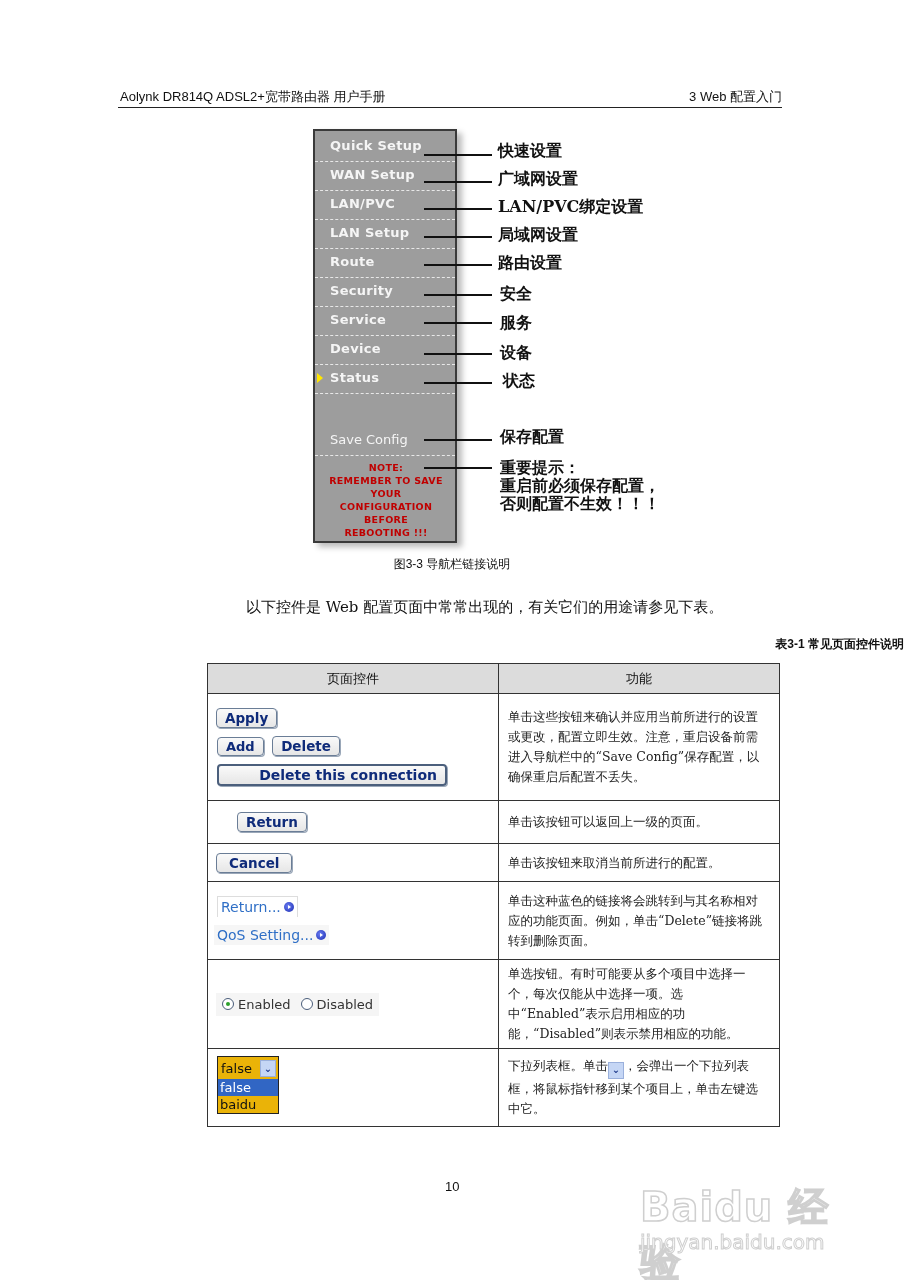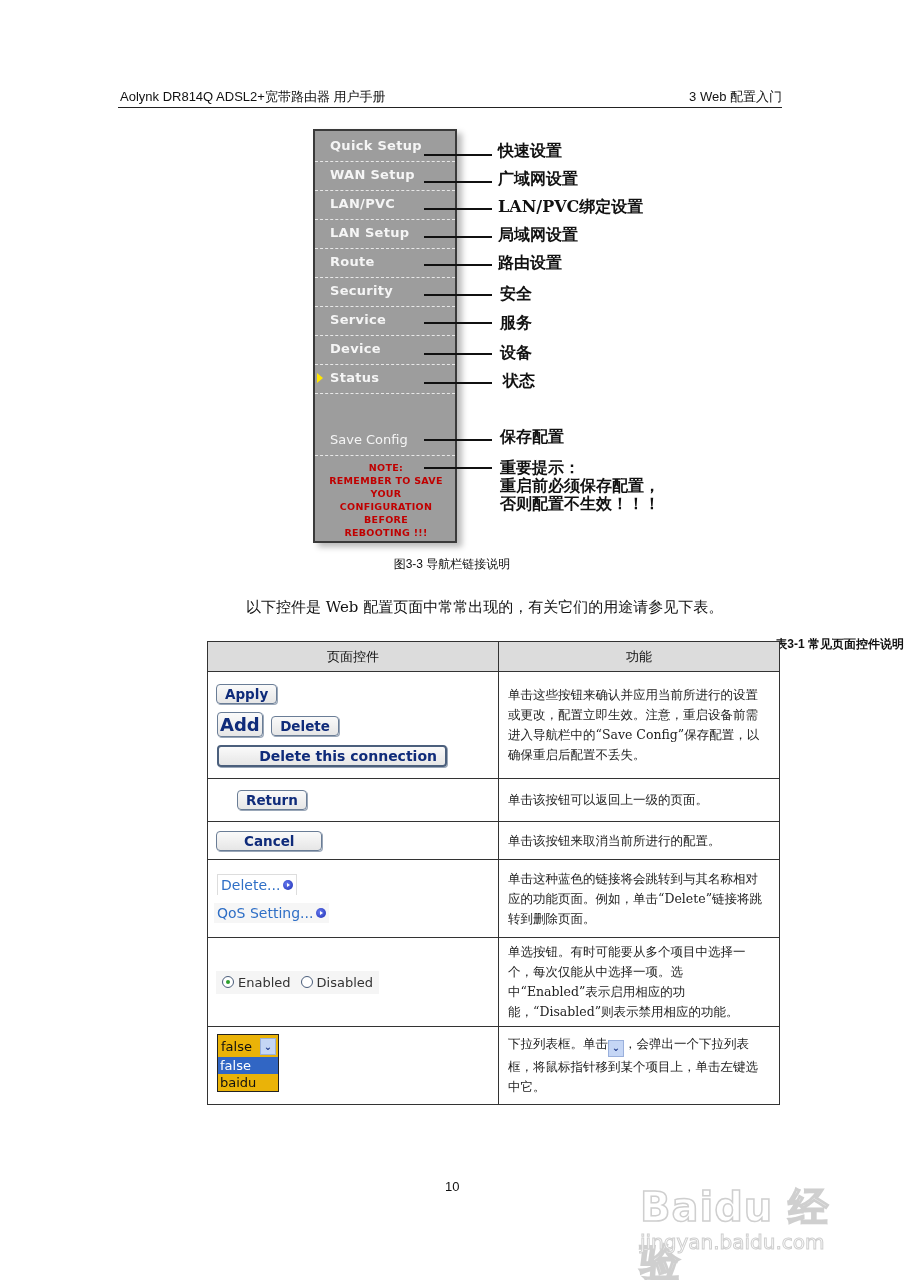--- a/index.html
+++ b/index.html
@@ -19,21 +19,21 @@
   .savecfg span { position: absolute; left: 15px; top: 5px; color: #f5f5f5; font-family: "DejaVu Sans", sans-serif; font-weight: normal; font-size: 13px; }
   .note { position: absolute; left: 3px; top: 330px; width: 136px; color: #c00000; font-family: "DejaVu Sans", sans-serif; font-size: 9.5px; line-height: 13px; font-weight: bold; letter-spacing: 0.3px; }
   .leader { position: absolute; height: 2px; background: #111; }
   .navlabel { position: absolute; font-family: "DejaVu Serif", serif; font-weight: bold; font-size: 16px; color: #111; }
   .notelabel { position: absolute; left: 500px; top: 459px; font-family: "DejaVu Serif", serif; font-weight: bold; font-size: 16px; line-height: 18px; color: #111; }
 
   .figcap { position: absolute; left: 0; width: 904px; top: 556px; text-align: center; font-size: 12px; }
   .intro { position: absolute; left: 207px; top: 598px; font-family: "DejaVu Serif", serif; font-size: 15px; margin-left: 39px; }
   .tablecap { position: absolute; left: 0; width: 904px; top: 636px; text-align: right; font-size: 12px; font-weight: bold; }
 
-  table.ctl { position: absolute; left: 207px; top: 641px; width: 573px; border-collapse: collapse; }
+  table.ctl { position: absolute; left: 207px; top: 663px; width: 573px; border-collapse: collapse; }
   table.ctl th, table.ctl td { border: 1px solid #333; vertical-align: middle; }
   table.ctl th { background: #dcdcdc; font-weight: normal; font-size: 13px; height: 30px; }
   table.ctl td.desc { padding: 4px 9px; font-family: "DejaVu Serif", serif; font-size: 12.5px; line-height: 20px; color: #222; }
   table.ctl td.ctrl { padding: 0 6px; position: relative; }
   .c1 { width: 291px; }
 
   .btn { display: inline-block; background: linear-gradient(#fafafa, #e6e6e6); border: 1.5px solid #6a7d96; border-radius: 4px; color: #0f2b7a; font-family: "DejaVu Sans", sans-serif; font-weight: bold; font-size: 13.5px; padding: 1px 8px; box-shadow: 1px 1px 0 #9aa7b8; }
   .btn.wide { width: 230px; text-align: right; font-size: 14px; border-width: 2px; border-color: #4b5f7c; }
 
   .link { color: #2f6fc6; font-size: 14px; font-family: "DejaVu Sans", sans-serif; display: inline-flex; align-items: center; gap: 3px; background: #f6f6f6; padding: 2px 3px; }
@@ -140,38 +140,38 @@
 
 <table class="ctl">
   <tbody>
       <tr>
     <th class="c1">页面控件</th>
     <th>功能</th>
   </tr>
   <tr style="height:107px">
     <td class="ctrl">
       <div style="margin:0 0 8px 2px"><span class="btn">Apply</span></div>
-      <div style="margin:0 0 8px 3px"><span class="btn" style="font-size:18px;padding:1px 2px">Add</span>
+      <div style="margin:0 0 8px 3px"><span class="btn" style="font-size:13px;padding:1px 8px">Add</span>
         <span class="btn" style="margin-left:4px">Delete</span></div>
       <div style="margin-left:3px"><span class="btn wide">Delete this connection</span></div>
     </td>
     <td class="desc">单击这些按钮来确认并应用当前所进行的设置或更改，配置立即生效。注意，重启设备前需进入导航栏中的“Save Config”保存配置，以确保重启后配置不丢失。</td>
   </tr>
   <tr style="height:43px">
     <td class="ctrl"><span class="btn" style="margin-left:23px;padding:1px 8px">Return</span></td>
     <td class="desc">单击该按钮可以返回上一级的页面。</td>
   </tr>
   <tr style="height:38px">
-    <td class="ctrl"><span class="btn" style="margin-left:2px;padding:1px 27px">Cancel</span></td>
+    <td class="ctrl"><span class="btn" style="margin-left:2px;padding:1px 12px">Cancel</span></td>
     <td class="desc">单击该按钮来取消当前所进行的配置。</td>
   </tr>
   <tr style="height:78px">
     <td class="ctrl">
       <div style="margin-bottom:8px;margin-left:3px"><span class="link" style="border:1px solid #ddd;border-bottom:none;background:#fff">
-              <span>Delete...</span>
+              <span>Return...</span>
               <i class="dot"></i>
             </span></div>
       <div><span class="link">
               <span>QoS Setting...</span>
               <i class="dot"></i>
             </span></div>
     </td>
     <td class="desc">单击这种蓝色的链接将会跳转到与其名称相对应的功能页面。例如，单击“Delete”链接将跳转到删除页面。</td>
   </tr>
   <tr style="height:86px">

